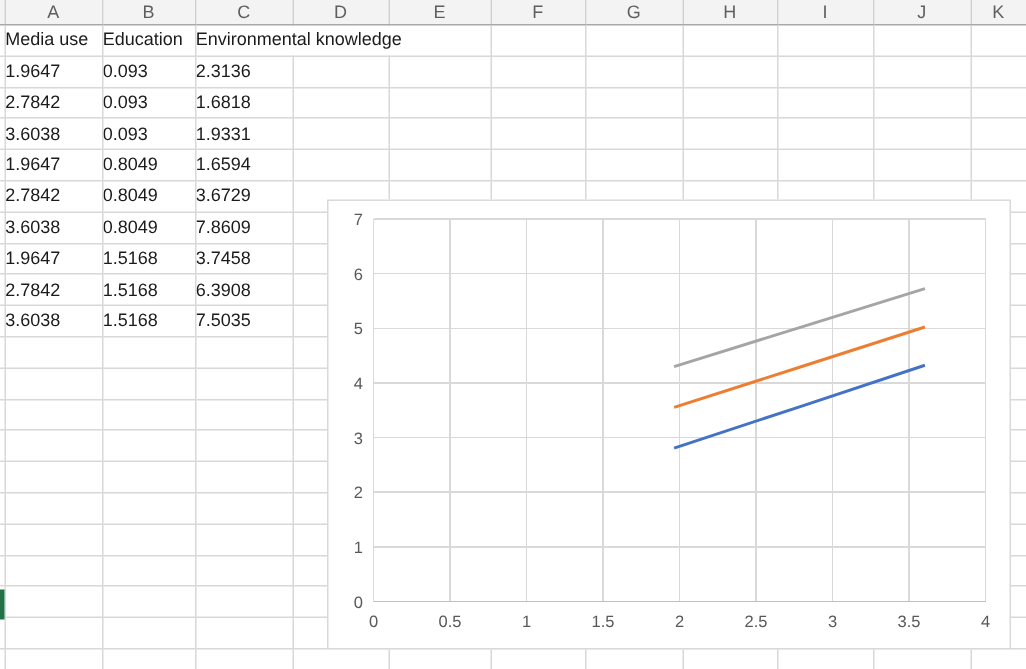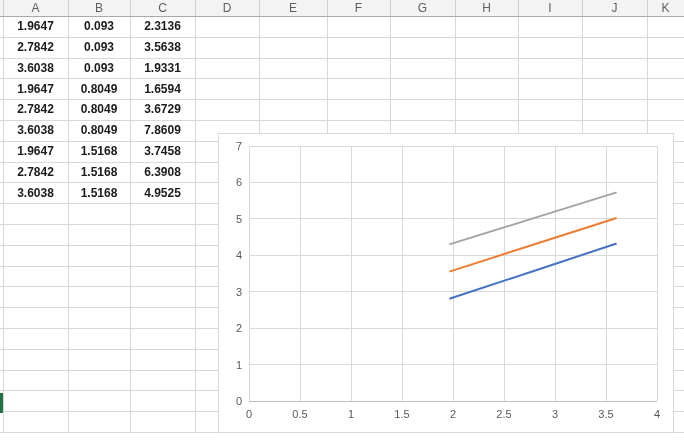--- a/index.html
+++ b/index.html
@@ -14,21 +14,21 @@
     font-size:12px;color:#1b1b1b;height:19.8px;line-height:19.5px;
     vertical-align:middle;
   }
   table.grid thead th{
     height:16px;line-height:16px;background:#f3f3f3;color:#5f5f5f;
     font-weight:normal;text-align:center;font-size:12px;
     border-right:1px solid #d0d0d0;border-bottom:1px solid #a9a9a9;
   }
   td.sliver, th.sliver{border-right:1px solid #d8d8d8;}
   td.txt{text-align:left;padding-left:3px;}
-  td.num{text-align:center;padding-right:4px;font-weight:bold;}
+  td.num{text-align:left;padding-right:4px;}
   td.overflow-cell{overflow:visible;}
   .selection-stripe{
     position:absolute;left:0;width:3px;height:20px;z-index:3;
   }
   .chart-box{
     position:absolute;left:218px;top:133px;width:456px;height:300px;
     background:#ffffff;border:1px solid #d9d9d9;box-sizing:border-box;z-index:5;
   }
   .chart-box svg{display:block;}
 </style>
@@ -62,37 +62,49 @@
         <th>G</th>
         <th>H</th>
         <th>I</th>
         <th>J</th>
         <th>K</th>
       </tr>
     </thead>
   <tbody>
       <tr>
         <td class="sliver"></td>
+        <td class="txt">Media use</td>
+        <td class="txt">Education</td>
+        <td class="txt overflow-cell" colspan="3">Environmental knowledge</td>
+        <td></td>
+        <td></td>
+        <td></td>
+        <td></td>
+        <td></td>
+        <td></td>
+      </tr>
+      <tr>
+        <td class="sliver"></td>
         <td class="num">1.9647</td>
         <td class="num">0.093</td>
         <td class="num">2.3136</td>
         <td></td>
         <td></td>
         <td></td>
         <td></td>
         <td></td>
         <td></td>
         <td></td>
         <td></td>
       </tr>
       <tr>
         <td class="sliver"></td>
         <td class="num">2.7842</td>
         <td class="num">0.093</td>
-        <td class="num">3.5638</td>
+        <td class="num">1.6818</td>
         <td></td>
         <td></td>
         <td></td>
         <td></td>
         <td></td>
         <td></td>
         <td></td>
         <td></td>
       </tr>
       <tr>
@@ -176,21 +188,21 @@
         <td></td>
         <td></td>
         <td></td>
         <td></td>
         <td></td>
       </tr>
       <tr>
         <td class="sliver"></td>
         <td class="num">3.6038</td>
         <td class="num">1.5168</td>
-        <td class="num">4.9525</td>
+        <td class="num">7.5035</td>
         <td></td>
         <td></td>
         <td></td>
         <td></td>
         <td></td>
         <td></td>
         <td></td>
         <td></td>
       </tr>
       <tr>

